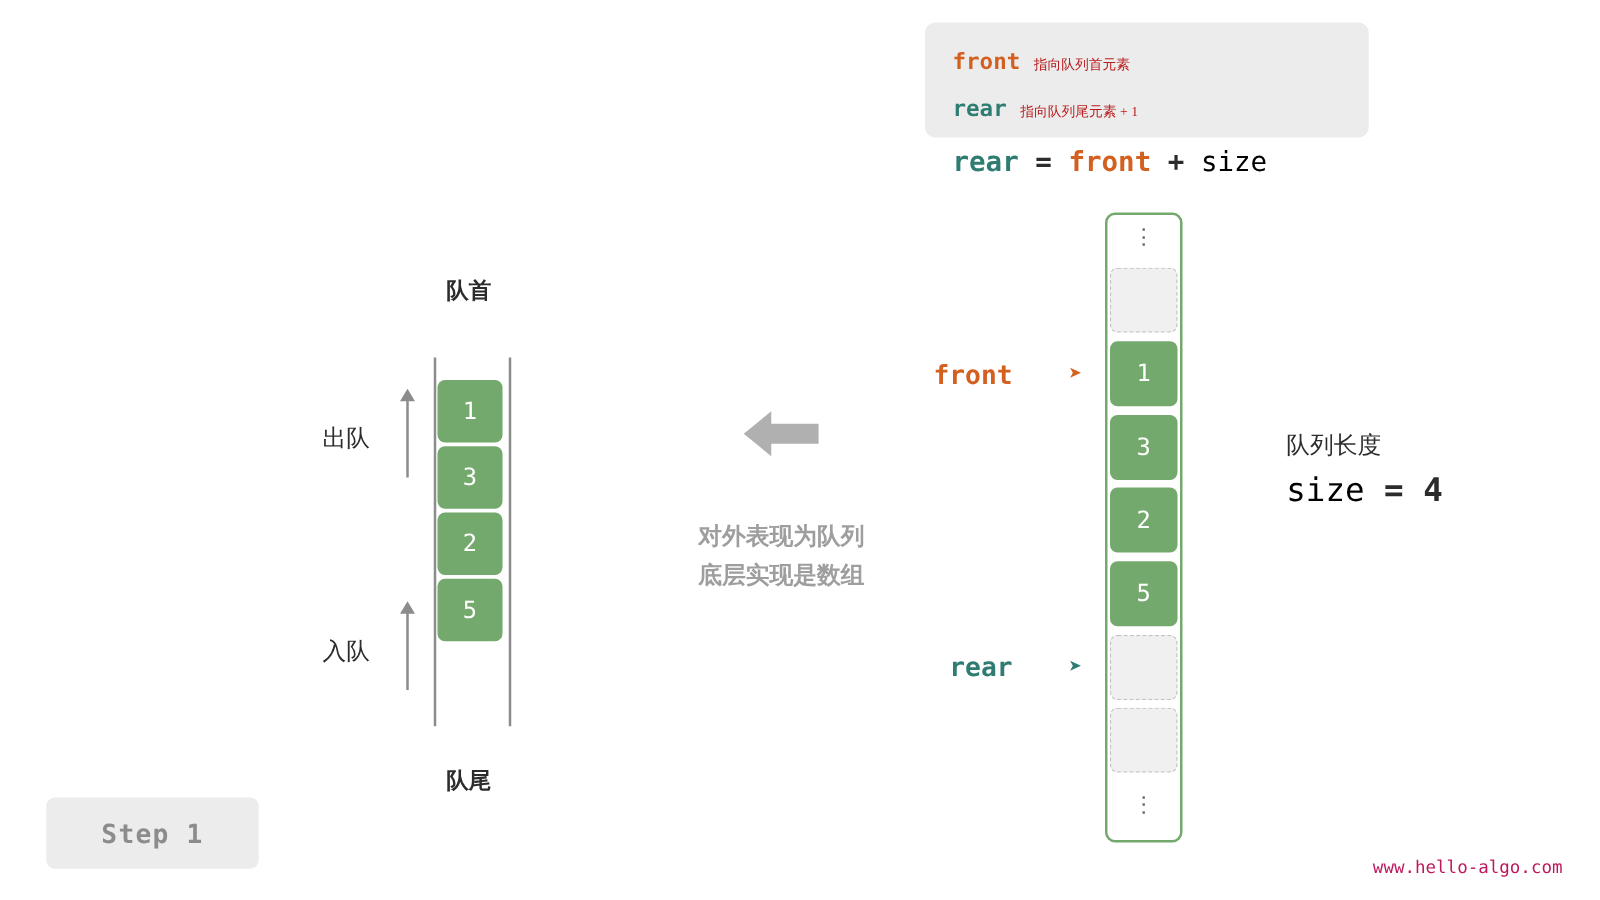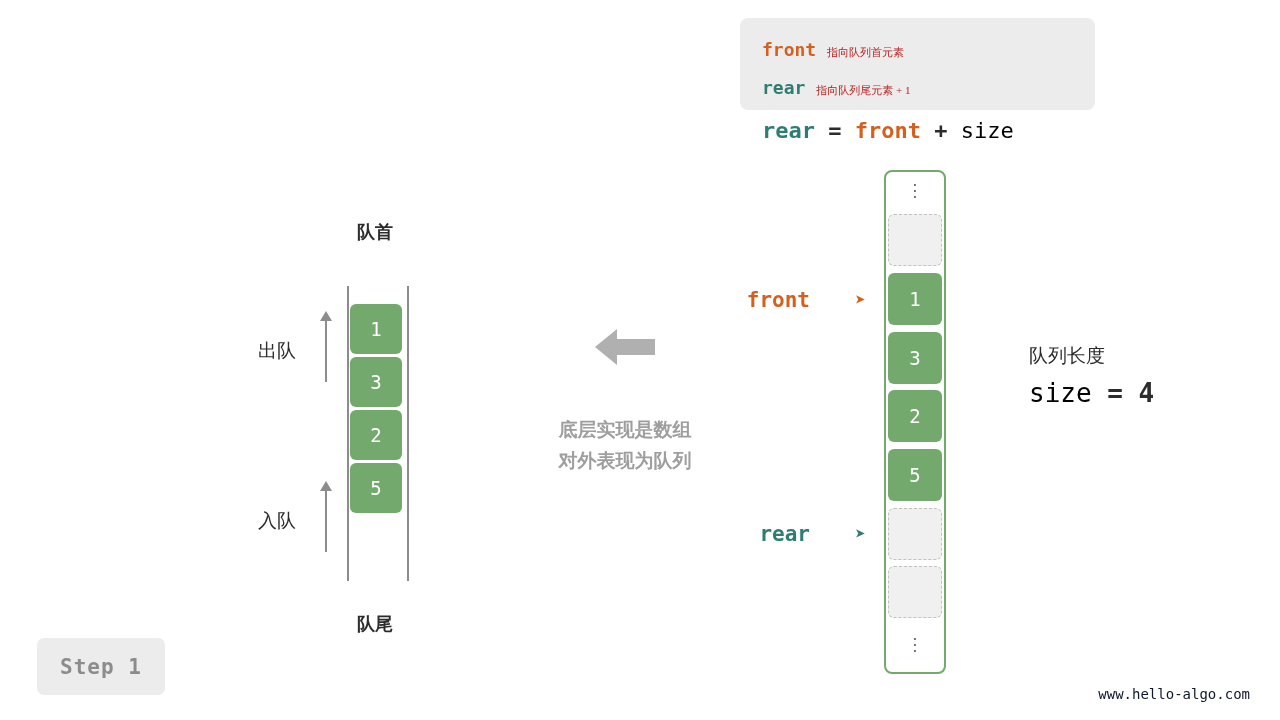--- a/index.html
+++ b/index.html
@@ -19,21 +19,21 @@
     left: 0; top: 0;
     width: 1280px;
     height: 720px;
   }
 
   
   #step-badge {
     position: absolute;
     left: 37px;
     top: 638px;
-    width: 128px;
+    width: 170px;
     height: 57px;
     background: #ececec;
     border-radius: 7px;
     display: flex;
     align-items: center;
     justify-content: center;
     color: #8c8c8c;
     font-family: "DejaVu Sans Mono", monospace;
     font-size: 21px;
     font-weight: bold;
@@ -256,21 +256,21 @@
     font-weight: bold;
   }
 
   
   #watermark {
     position: absolute;
     right: 30px;
     bottom: 18px;
     font-family: "DejaVu Sans Mono", monospace;
     font-size: 14px;
-    color: #0f172a;
+    color: #be185d;
   }
 </style>
 </head>
 <body>
 
 <div class="stage">
 
   <div id="step-badge">Step 1</div>
 
   <div id="queue-head-label">队首</div>
@@ -287,22 +287,22 @@
   <div class="op-label" id="dequeue-label">出队</div>
   <div class="op-arrow" id="dequeue-arrow"></div>
 
   <div class="op-label" id="enqueue-label">入队</div>
   <div class="op-arrow" id="enqueue-arrow"></div>
 
   <svg id="impl-arrow" viewBox="0 0 60 44">
     <polygon points="0,22 22,4 22,14 60,14 60,30 22,30 22,40" fill="#b0b0b0"></polygon>
   </svg>
   <div id="impl-caption">
+    <div>对外表现为队列</div>
     <div>底层实现是数组</div>
-    <div>对外表现为队列</div>
   </div>
 
   <div id="formula-box">
     <div>
       <span class="kw-front">front</span>
       <span class="cn-text">指向队列首元素</span>
     </div>
     <div>
       <span class="kw-rear">rear</span>
       <span class="cn-text">指向队列尾元素 + 1</span>

